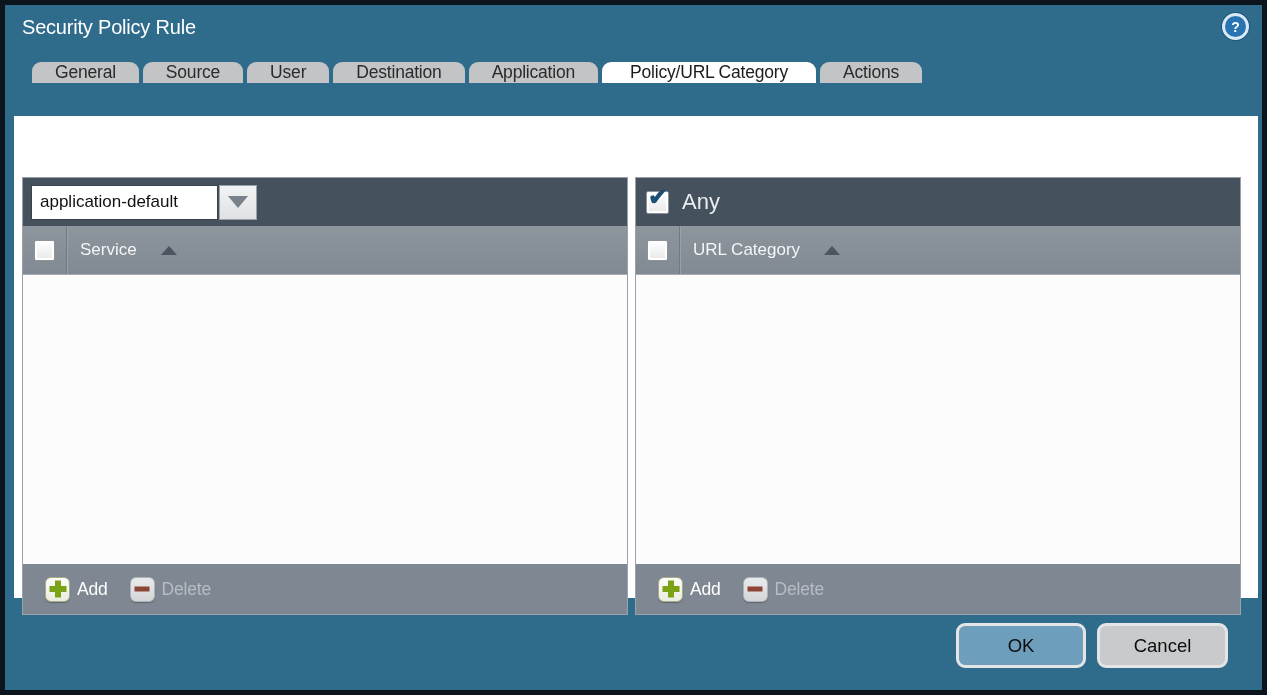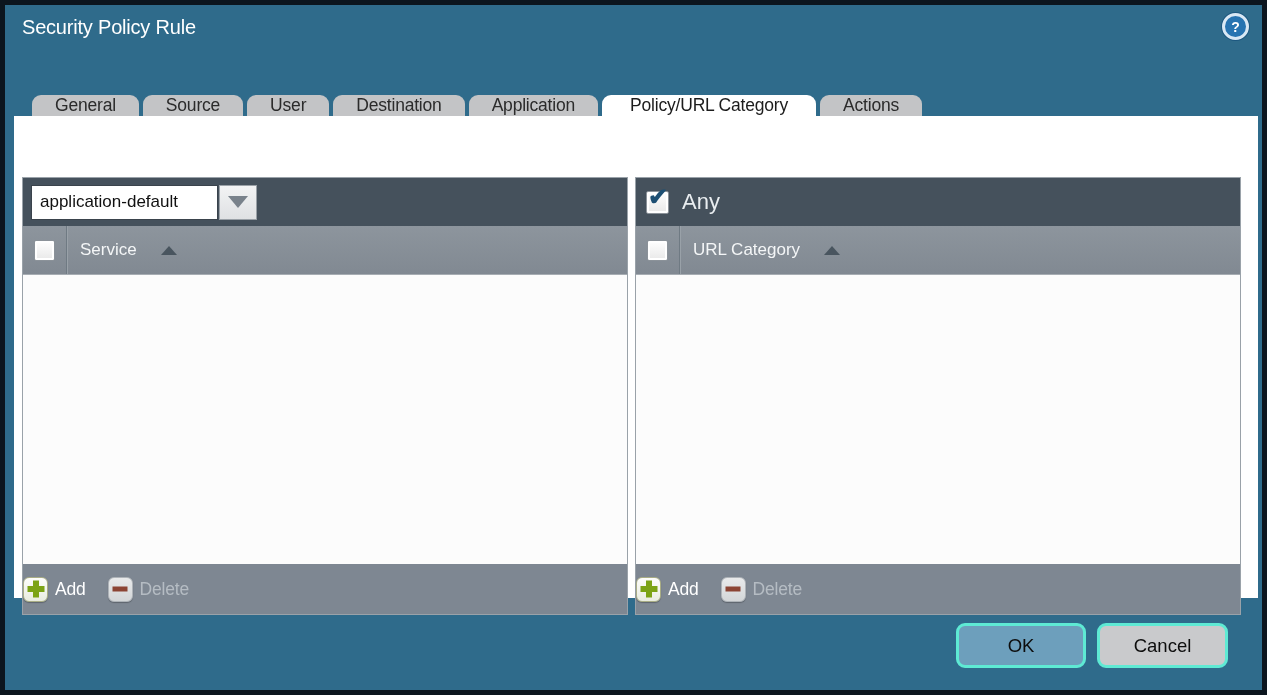--- a/index.html
+++ b/index.html
@@ -25,21 +25,21 @@
     border:3px solid #d9e8f4;
     box-shadow:0 0 0 1px #1c577f;
     color:#fff; font-size:14px; font-weight:bold;
     display:flex; align-items:center; justify-content:center;
     cursor:pointer;
   }
 
   
   .tabbar {
     position:absolute; left:3px; top:57px; right:0;
-    height:54px; display:flex; gap:4px; align-items:flex-end;padding-left:24px;
+    height:54px; display:flex; gap:4px; align-items:flex-start;padding-left:24px;
   }
   .tab {
     flex:none; padding:0 23px;
     background:#c3c4c6; color:#2b2b2b;
     border-radius:9px 9px 0 0;
     font-size:17.5px; letter-spacing:-0.2px;
     display:flex; align-items:center; justify-content:center;
     cursor:pointer; white-space:nowrap;
   }
   .tab.active { background:#ffffff; color:#1c1c1c; padding:0 28px; }
@@ -88,21 +88,21 @@
     width:0; height:0;
     border-left:8px solid transparent; border-right:8px solid transparent;
     border-bottom:9px solid #49555f;
     display:inline-block;
   }
 
   .list-body { flex:1; background:#fcfcfc; }
 
   .panel-footer {
     flex:none; height:50px; background:#7e8792;
-    display:flex; align-items:center; gap:22px; padding-left:0;
+    display:flex; align-items:center; gap:22px; padding-left:22px;
   }
   .footer-btn { display:flex; align-items:center; gap:7px; cursor:pointer; }
   .footer-btn .label { font-size:17.5px; letter-spacing:-0.2px; }
   .footer-btn.add .label { color:#ffffff; }
   .footer-btn.delete { cursor:default; }
   .footer-btn.delete .label { color:#b5bcc3; }
 
   .iconbox {
     width:25px; height:25px; border-radius:6px; position:relative;
     background:linear-gradient(#fdfdfb,#e9ecdf);
@@ -136,21 +136,21 @@
     width:0; height:0;
     border-left:10px solid transparent; border-right:10px solid transparent;
     border-top:12px solid #79828b;
   }
 
   .anybar-label { color:#e9edf0; font-size:22px; }
 
   
   .dlg-btn {
     position:absolute; top:618px; height:45px;
-    border:3px solid #5eead4; border-radius:9px;
+    border:3px solid #e5e5e5; border-radius:9px;
     font-family:"Liberation Sans", sans-serif;
     font-size:18.5px; color:#0d0d0d; cursor:pointer;
     display:flex; align-items:center; justify-content:center;
   }
   .dlg-btn.ok { left:951px; width:130px; background:#6d9fbc; }
   .dlg-btn.cancel { left:1092px; width:131px; background:#c9cacc; }
 </style>
 </head>
 <body>
 

